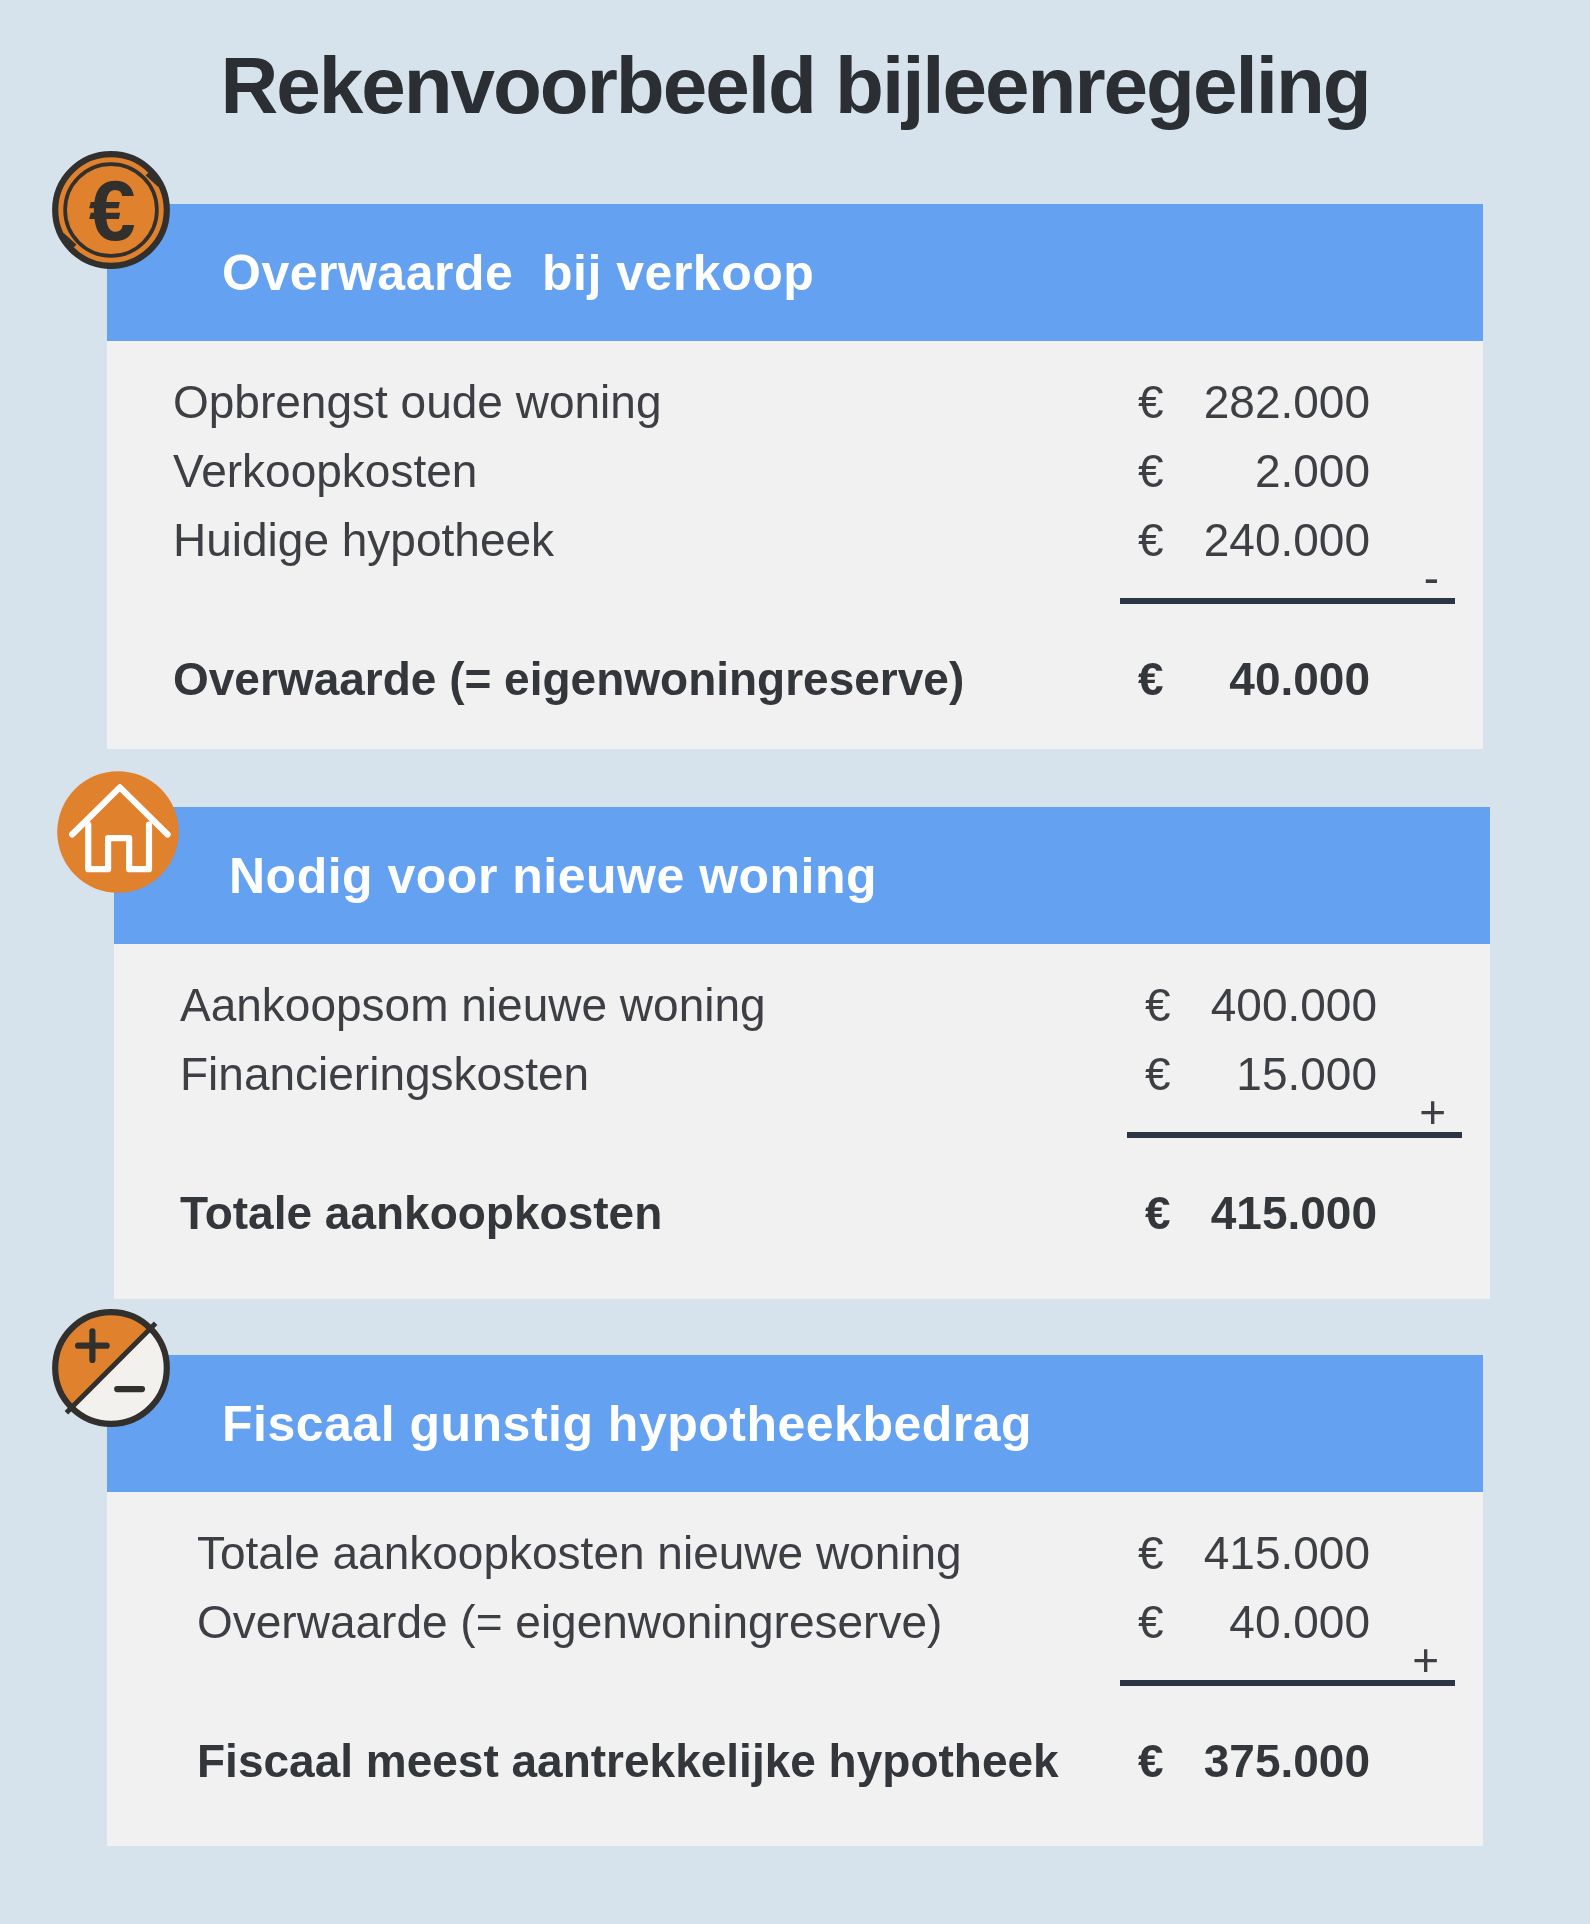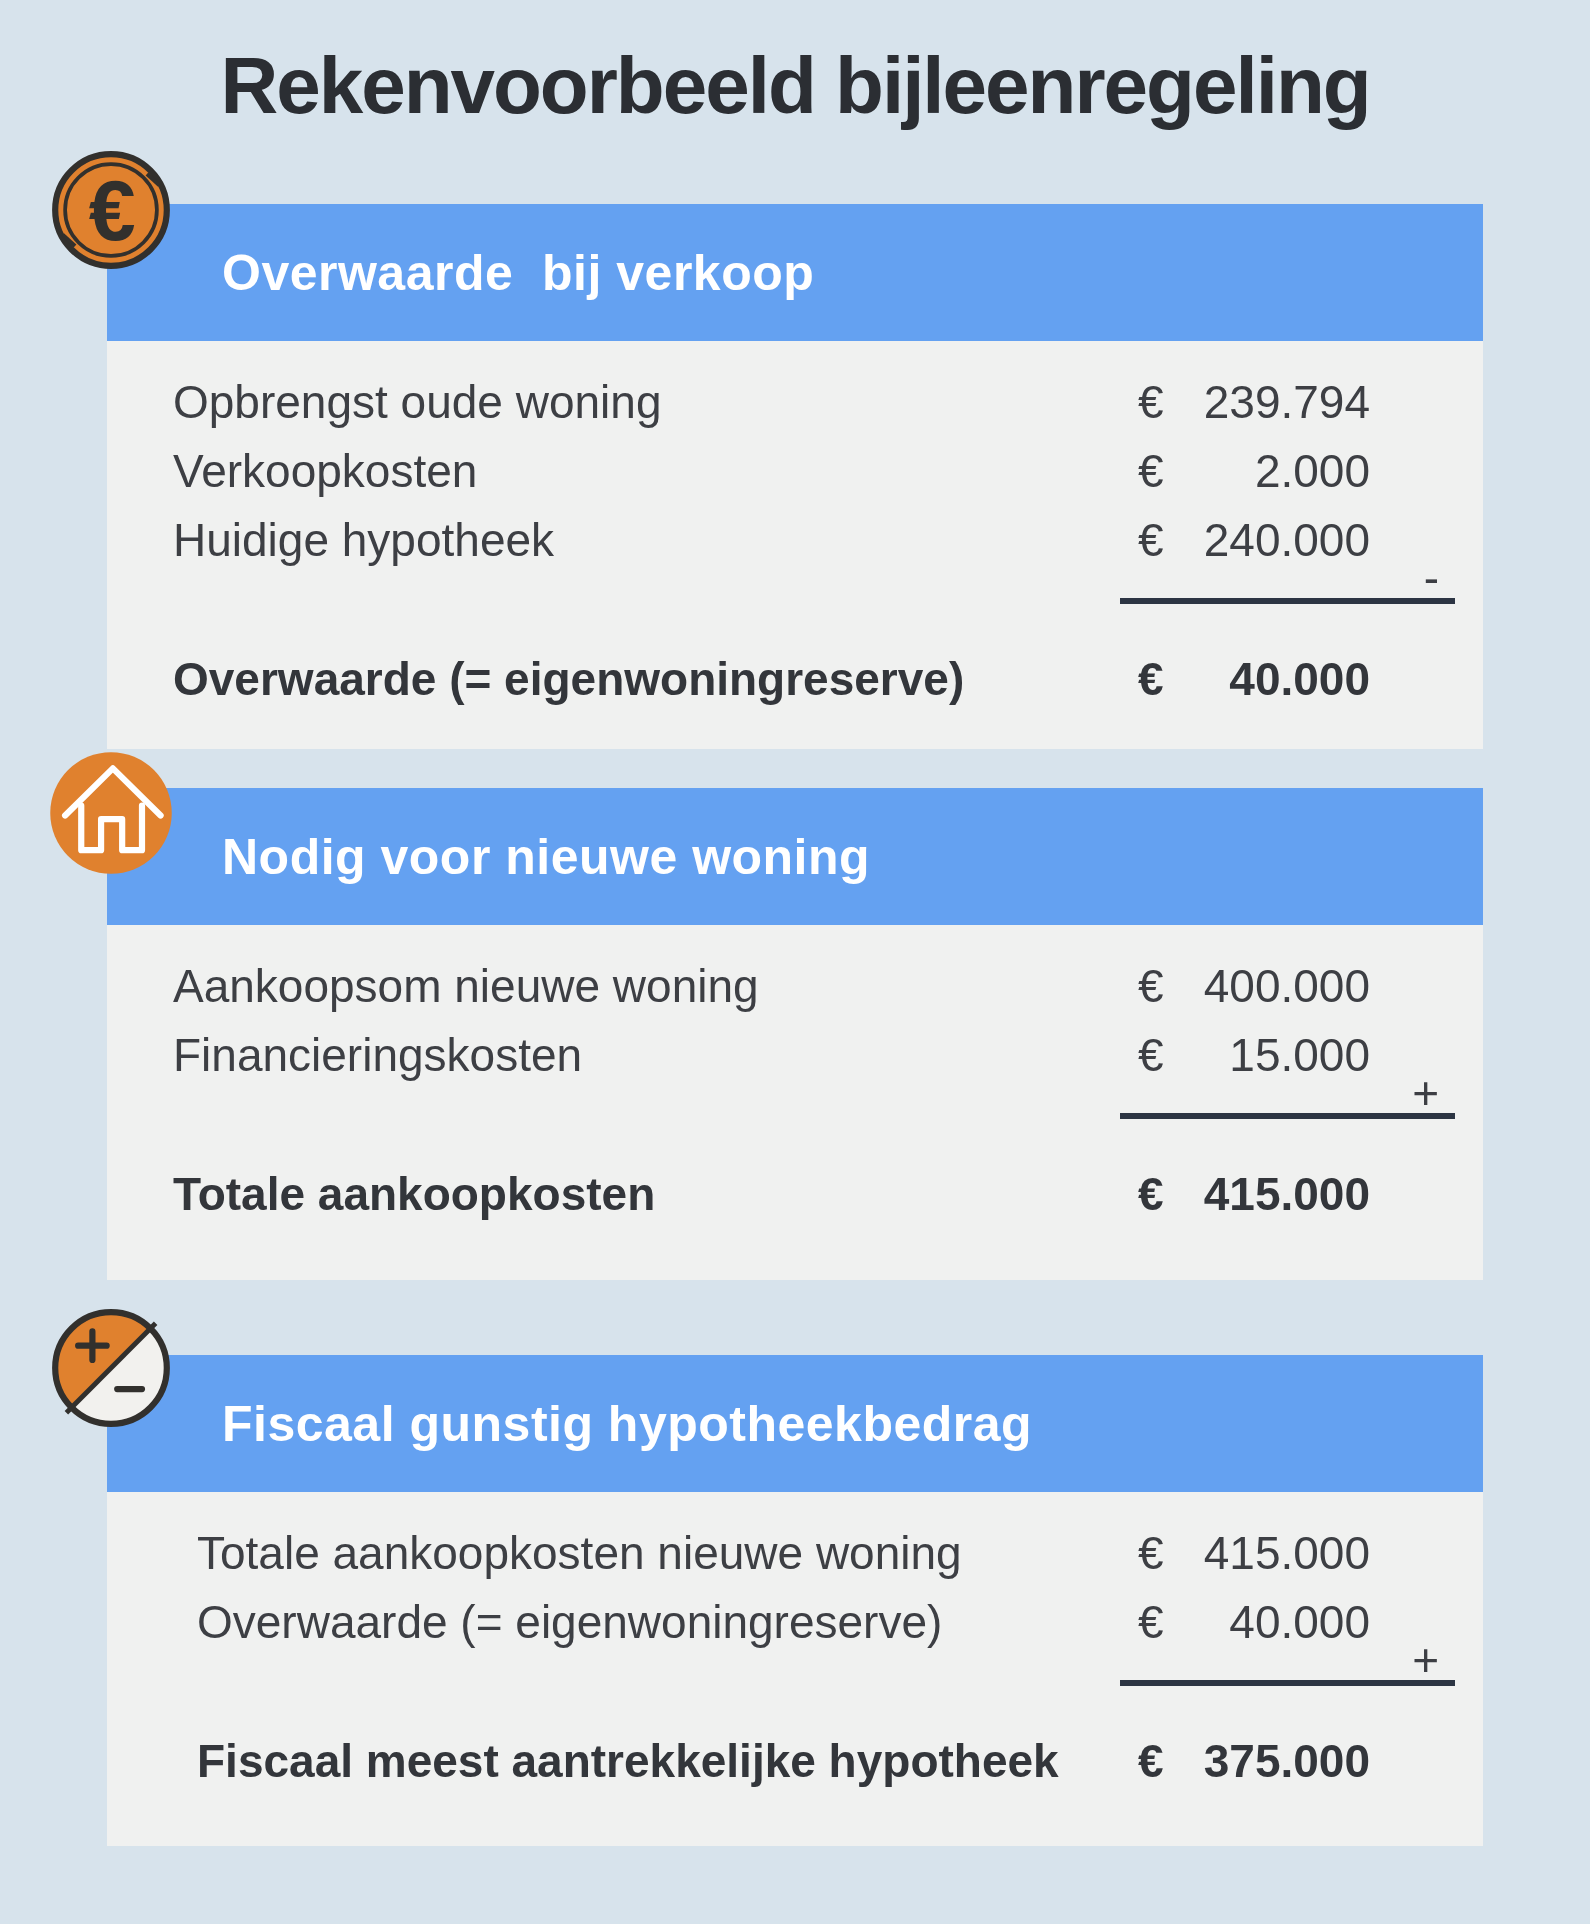--- a/index.html
+++ b/index.html
@@ -10,21 +10,21 @@
     font-family:"Liberation Sans", sans-serif;
     overflow:hidden;
   }
   .title {
     position:absolute; top:40px; left:0; width:1590px;
     margin:0; text-align:center;
     font-size:80px; font-weight:800; letter-spacing:-2px;
     color:#2b2e33;
   }
   .section { position:absolute; left:107px; width:1376px; }
-  .s1 { top:204px; } .s2 { top:788px; } .s3 { top:1355px; }
+  .s1 { top:204px; } .s2 { top:807px;margin-left:7px; } .s3 { top:1355px; }
 
   .bar {
     height:137px; background:#64a1f1;
     display:flex; align-items:center;
   }
   .bar-label {
     padding-left:115px;
     font-size:50px; font-weight:700; color:#ffffff;
     white-space:pre; letter-spacing:0.5px;
   }
@@ -82,21 +82,21 @@
     <text x="51" y="74" text-anchor="middle" font-family="Liberation Sans, sans-serif" font-size="68" font-weight="700" fill="#32302d">€</text>
   </svg>
       </div>
     <header class="bar">
       <span class="bar-label">Overwaarde  bij verkoop</span>
     </header>
     <div class="panel">
       <div class="rows">
           <div class="money-row">
     <span class="row-label">Opbrengst oude woning</span>
-    <span class="amount"><span class="cur">€</span><span class="val">239.794</span></span>
+    <span class="amount"><span class="cur">€</span><span class="val">282.000</span></span>
   </div>
           <div class="money-row">
     <span class="row-label">Verkoopkosten</span>
     <span class="amount"><span class="cur">€</span><span class="val">2.000</span></span>
   </div>
           <div class="money-row">
     <span class="row-label">Huidige hypotheek</span>
     <span class="amount"><span class="cur">€</span><span class="val">240.000</span></span>
   </div>
         </div>

